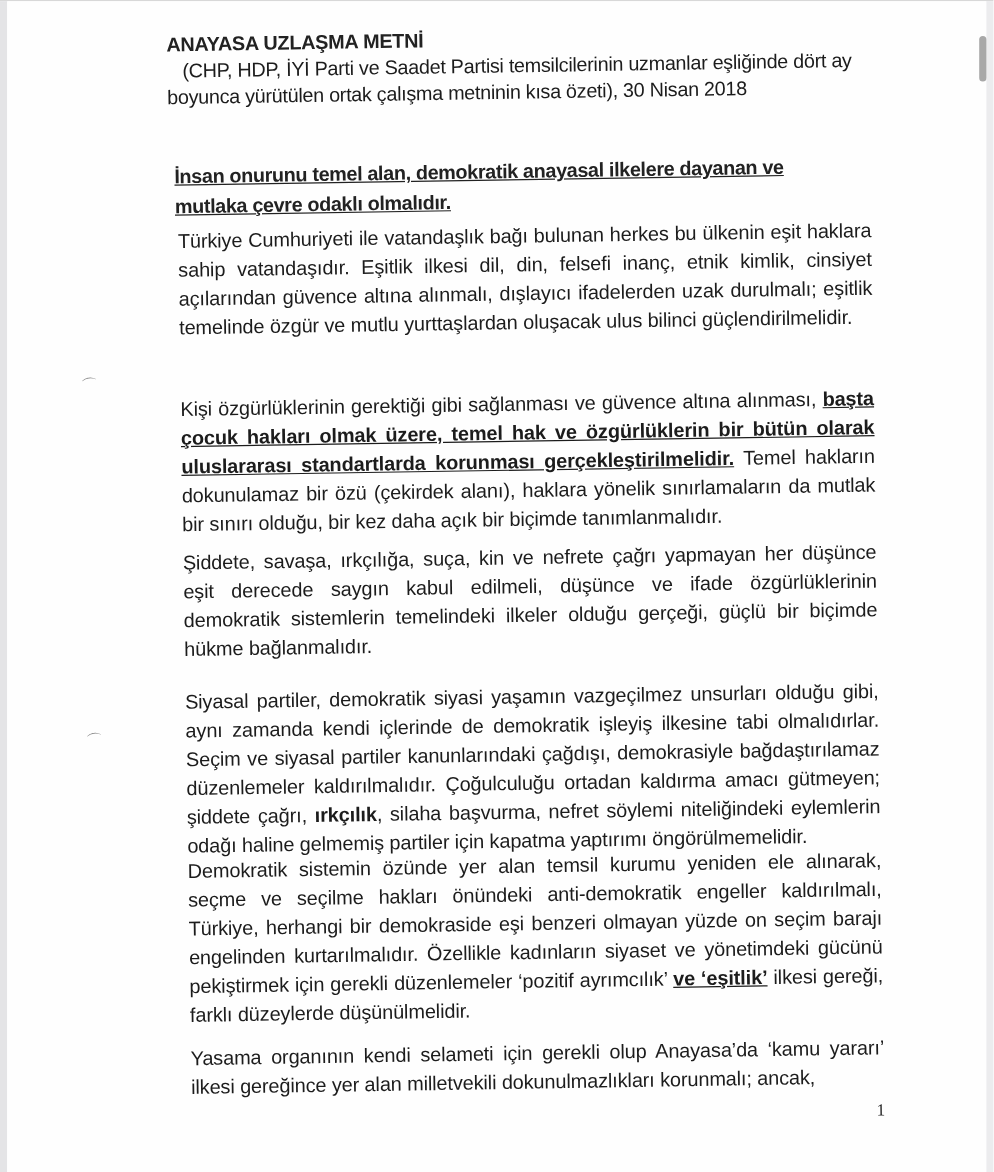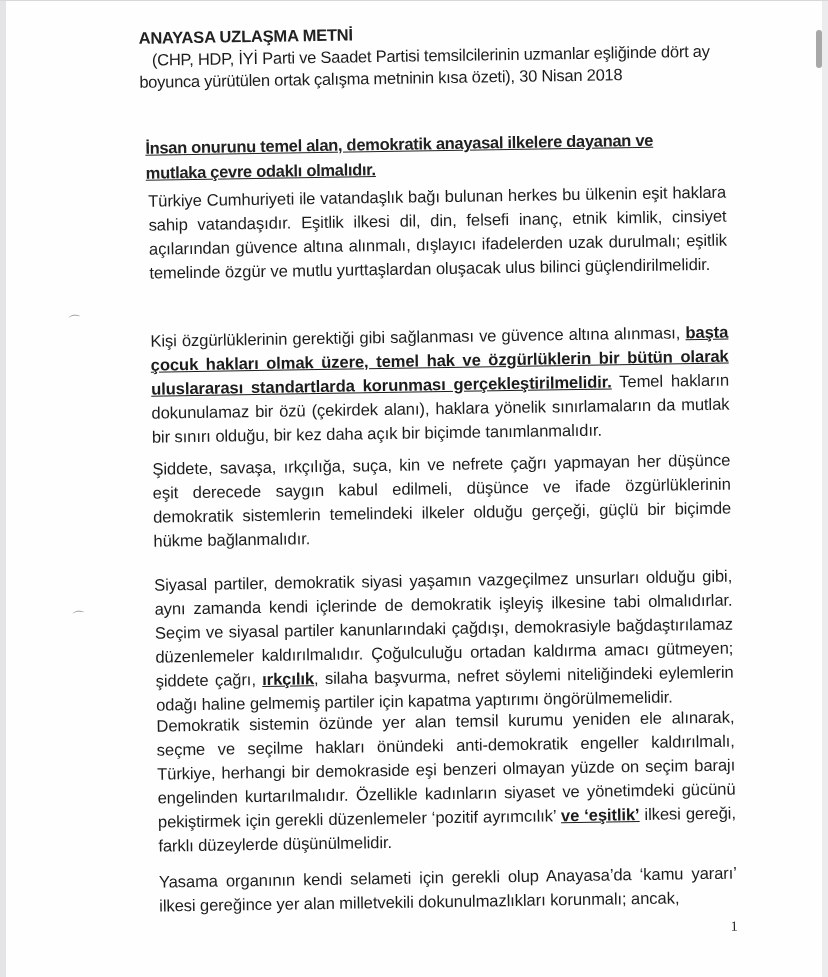--- a/index.html
+++ b/index.html
@@ -88,21 +88,21 @@
     .para {
       position: absolute;
       left: 145px;
       width: 578px;
       font-size: 16.6px;
       line-height: 24px;
       text-align: justify;
       letter-spacing: -0.1px;
     }
     .para .u { text-decoration: underline; font-weight: bold; }
-    .para .b { font-weight: bold; text-decoration: underline; }
+    .para .b { font-weight: bold; }
     .p1 { top: 191px; }
     .p2 { top: 331px; }
     .p3 { top: 459px; }
     .p4 { top: 575px; }
     .p5 { top: 716px; }
     .p6 { top: 872px; }
     .page-number {
       position: absolute;
       left: 716px; top: 929px;
       font-size: 14px;

